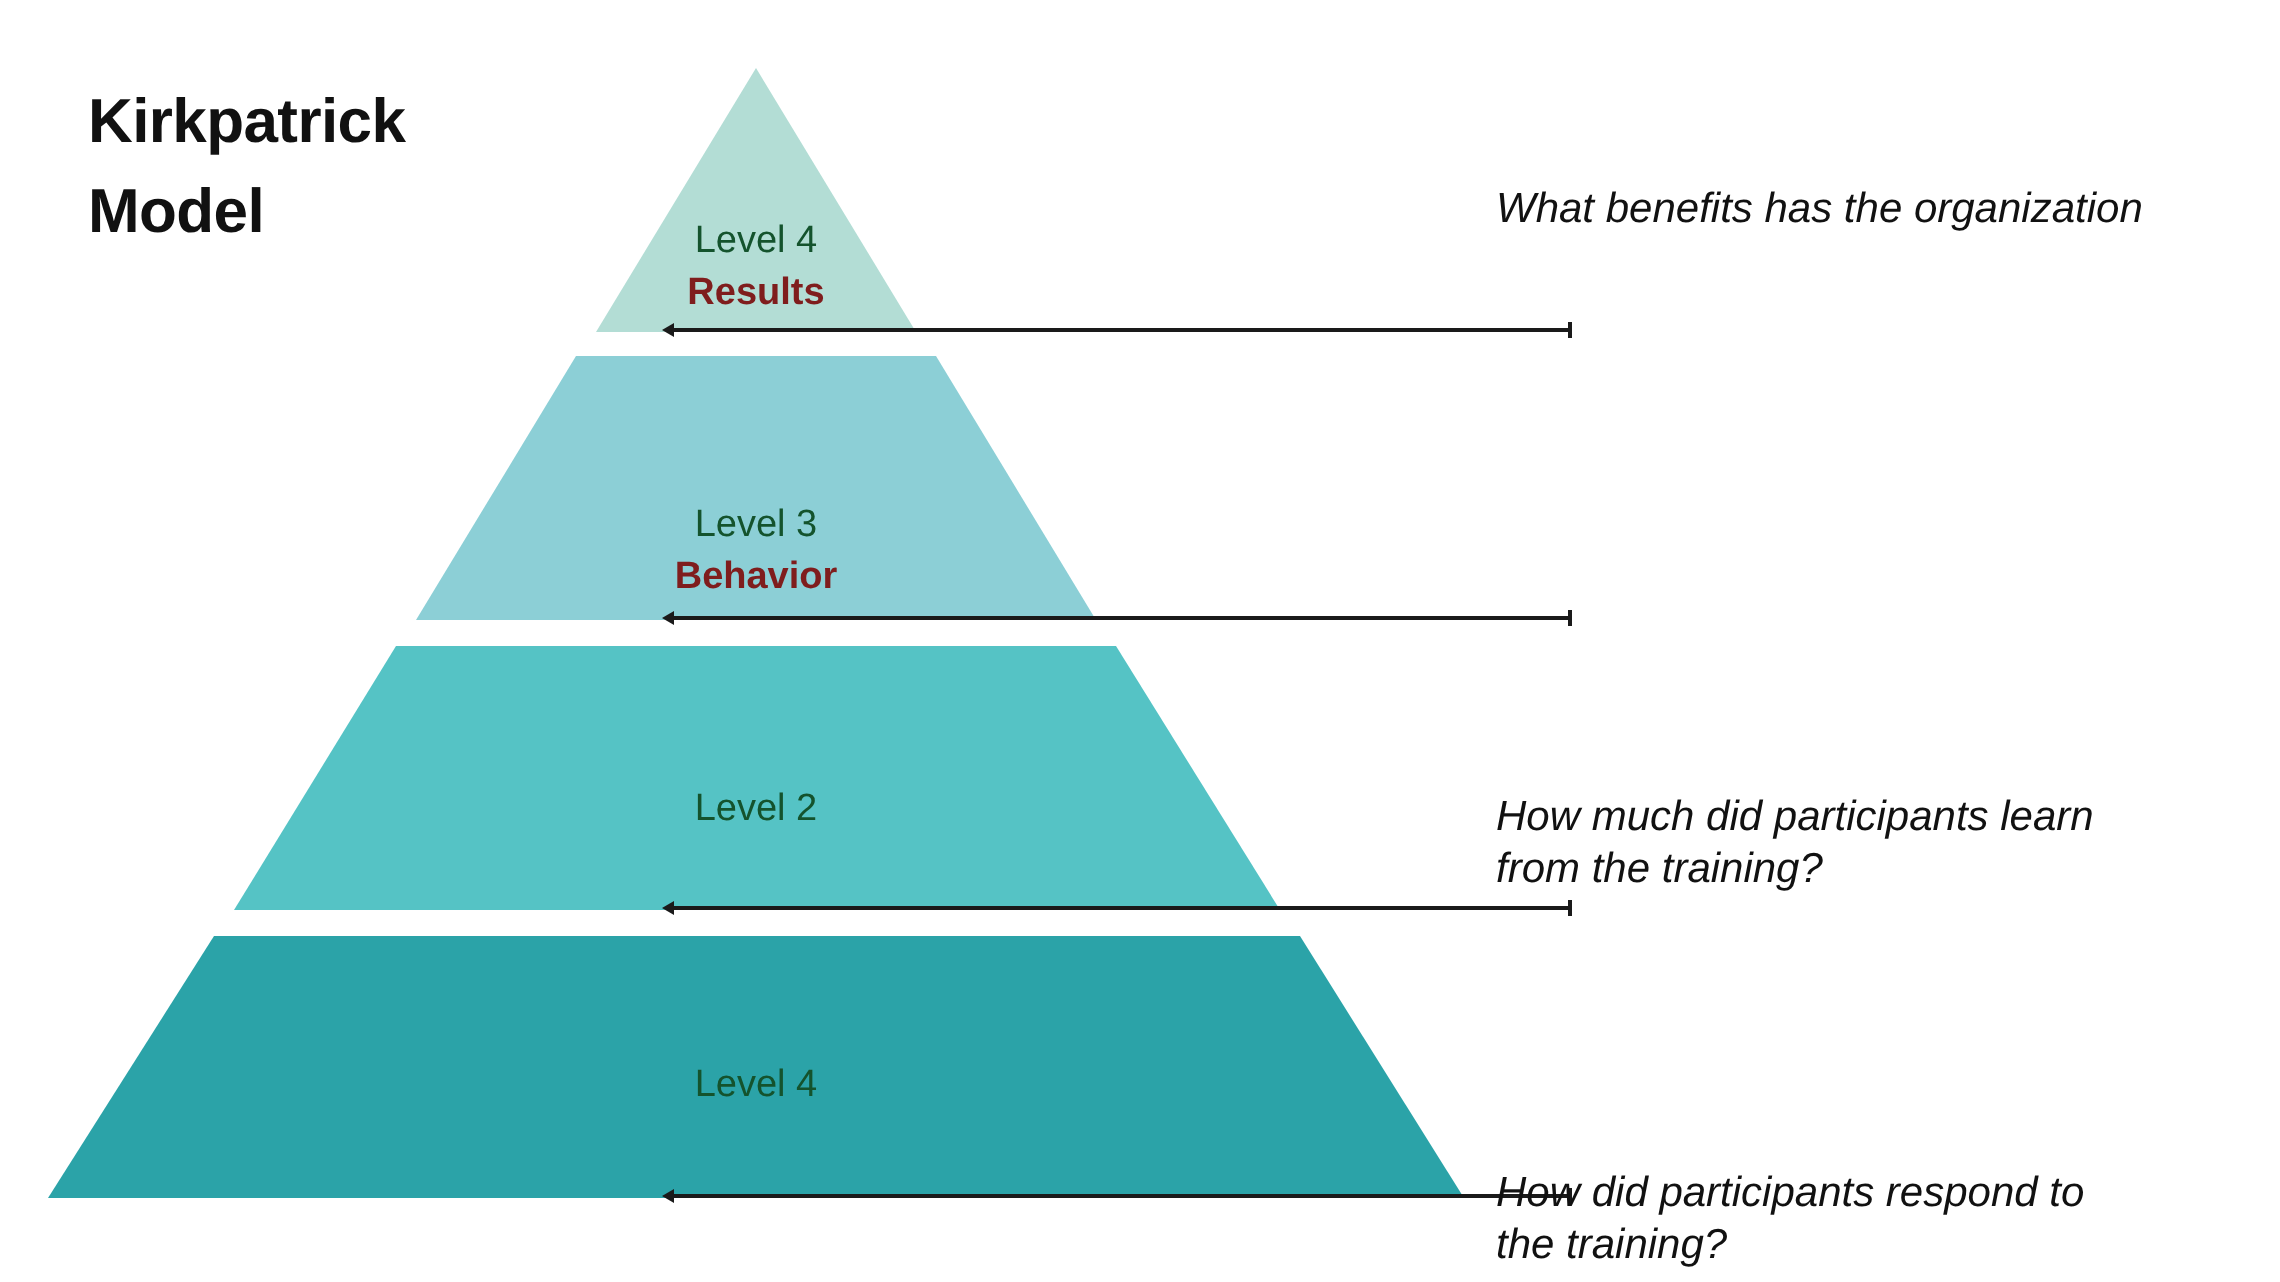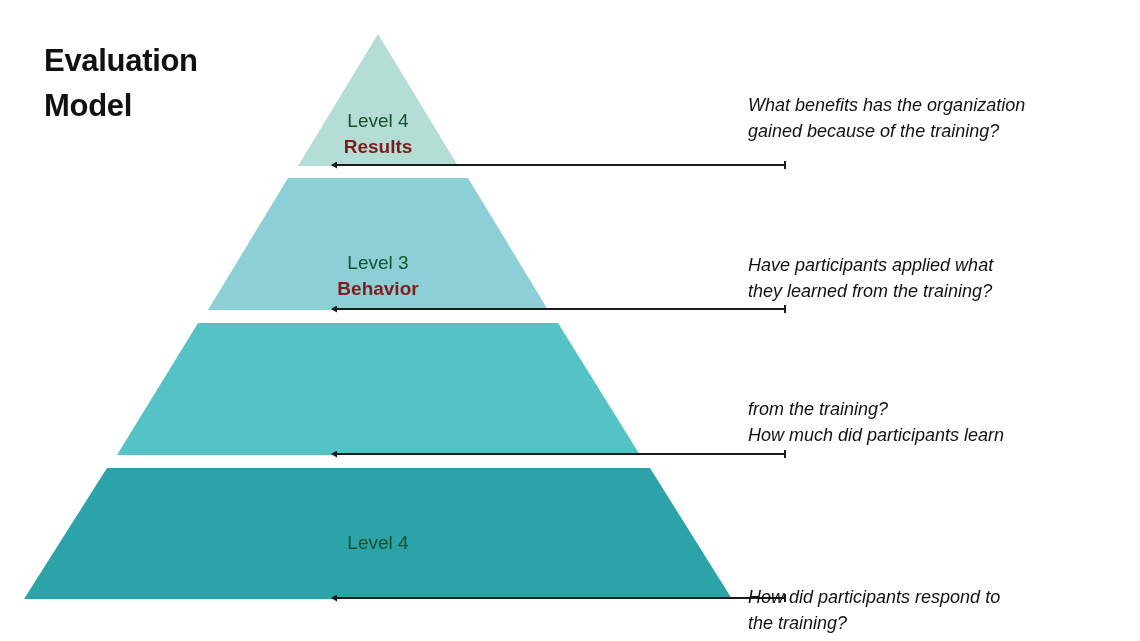--- a/index.html
+++ b/index.html
@@ -71,39 +71,39 @@
 
   #label-4 { left: 258px; top: 108px; }
   #label-3 { left: 258px; top: 250px; }
   #label-2 { left: 258px; top: 392px; }
   #label-1 { left: 258px; top: 530px; }
 
   
   .question {
     position: absolute;
     width: 330px;
-    font-size: 18px;
+    font-size: 21px;
     font-style: italic;
     line-height: 26px;
     color: #111111;
   }
   .question span { display: block; }
 
   #question-4 { left: 748px; top: 92px; }
   #question-3 { left: 748px; top: 252px; }
   #question-2 { left: 748px; top: 396px; }
   #question-1 { left: 748px; top: 536px; margin-top: 48px; }
 </style>
 </head>
 <body>
 
 <div id="canvas">
 
   <div id="title-block">
-    <span class="title-line">Evaluation</span>
+    <span class="title-line">Kirkpatrick</span>
     <span class="title-line">Model</span>
   </div>
 
   <svg id="pyramid-svg" viewBox="0 0 1140 641">
     <defs>
       <marker id="arrow-left" markerWidth="7" markerHeight="7" refX="6" refY="3.5" orient="auto" markerUnits="userSpaceOnUse">
         <path d="M6,0 L0,3.5 L6,7 z" fill="#1a1a1a"></path>
       </marker>
       <marker id="tick-right" markerWidth="4" markerHeight="8" refX="1" refY="4" orient="auto" markerUnits="userSpaceOnUse">
         <path d="M1,0 L1,8" stroke="#1a1a1a" stroke-width="2"></path>
@@ -131,39 +131,35 @@
     <span class="lvl-num">Level 4</span>
     <span class="lvl-name">Results</span>
   </div>
 
   <div class="level-label" id="label-3">
     <span class="lvl-num">Level 3</span>
     <span class="lvl-name">Behavior</span>
   </div>
 
   <div class="level-label" id="label-2">
+    <span class="lvl-num">Level 2</span>
   </div>
 
   <div class="level-label" id="label-1">
     <span class="lvl-num">Level 4</span>
   </div>
 
   <div class="question" id="question-4">
     <span>What benefits has the organization</span>
-    <span>gained because of the training?</span>
   </div>
 
-  <div class="question" id="question-3">
-    <span>Have participants applied what</span>
-    <span>they learned from the training?</span>
-  </div>
 
   <div class="question" id="question-2">
+    <span>How much did participants learn</span>
     <span>from the training?</span>
-    <span>How much did participants learn</span>
   </div>
 
   <div class="question" id="question-1">
     <span>How did participants respond to</span>
     <span>the training?</span>
   </div>
 
 </div>
 
 </body></html>

